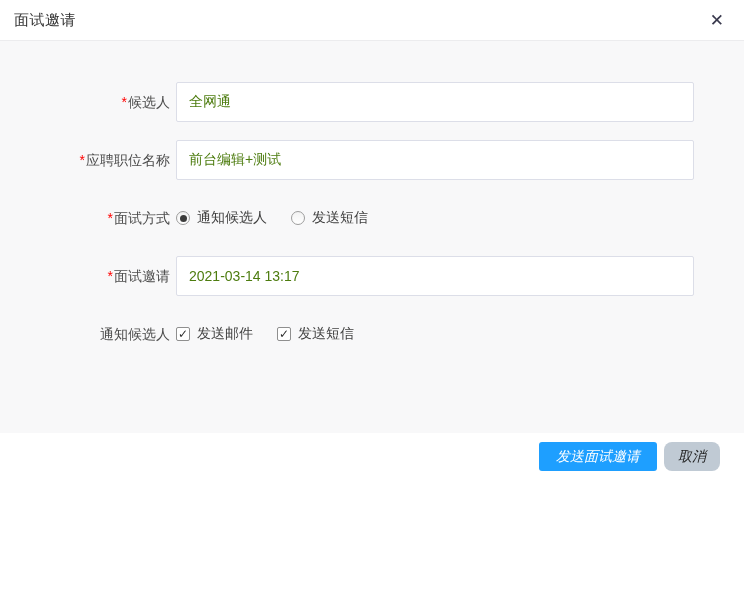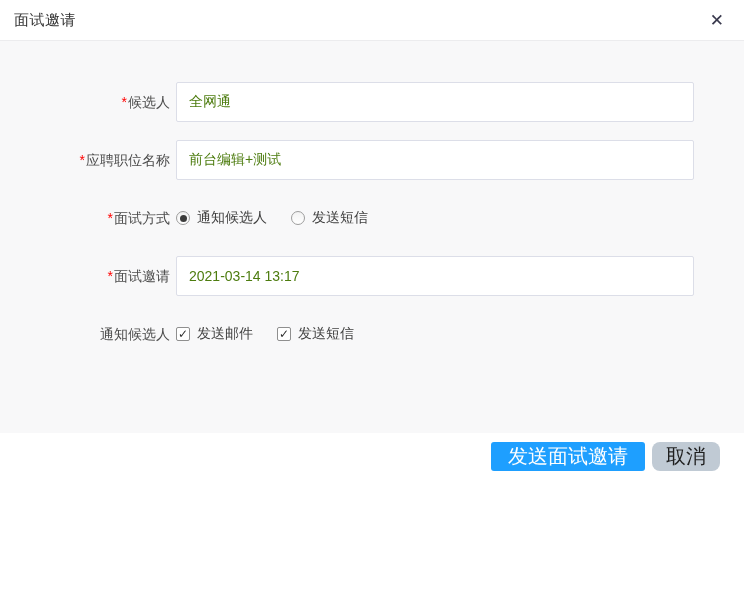--- a/index.html
+++ b/index.html
@@ -140,27 +140,28 @@
     display: flex;
     align-items: center;
     justify-content: flex-end;
     padding-right: 24px;
     gap: 7px;
   }
   .btn {
     height: 29px;
     border: none;
     border-radius: 3px;
-    font-size: 20px;
+    font-size: 14px;
     cursor: pointer;
     font-family: "Liberation Sans", "DejaVu Sans", sans-serif;
     display: inline-flex;
     align-items: center;
     justify-content: center;
     margin-bottom: 4px;
+    font-style: italic;
   }
   .btn-primary {
     background: #1e9fff;
     color: #ffffff;
     padding: 0 17px;
   }
   .btn-cancel {
     background: #c0cad4;
     color: #1f1f1f;
     padding: 0 14px;

